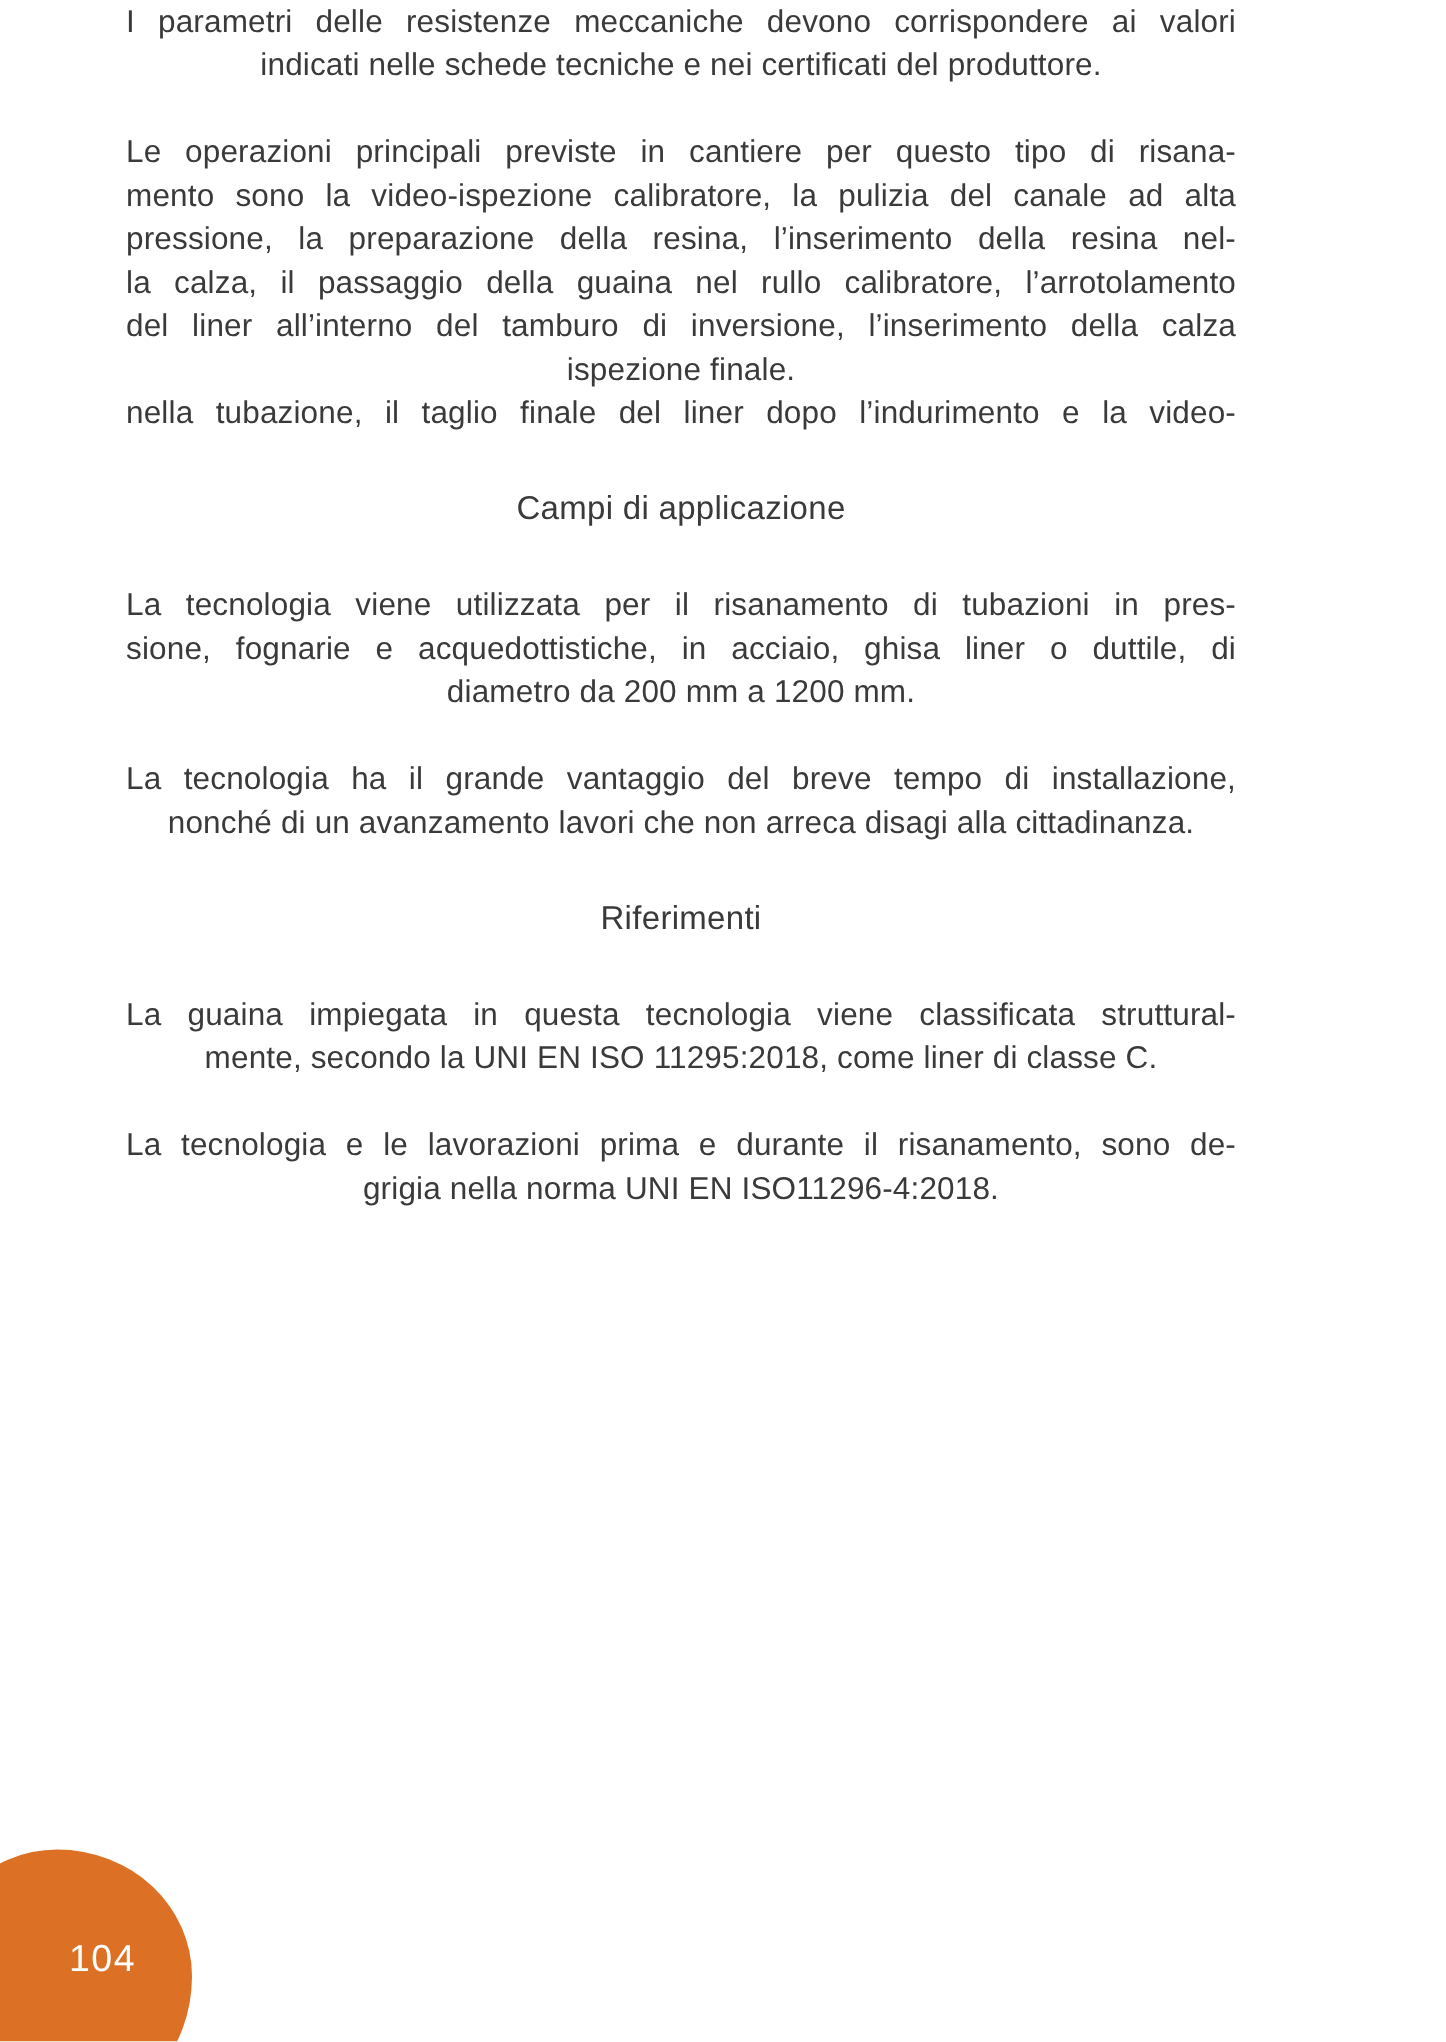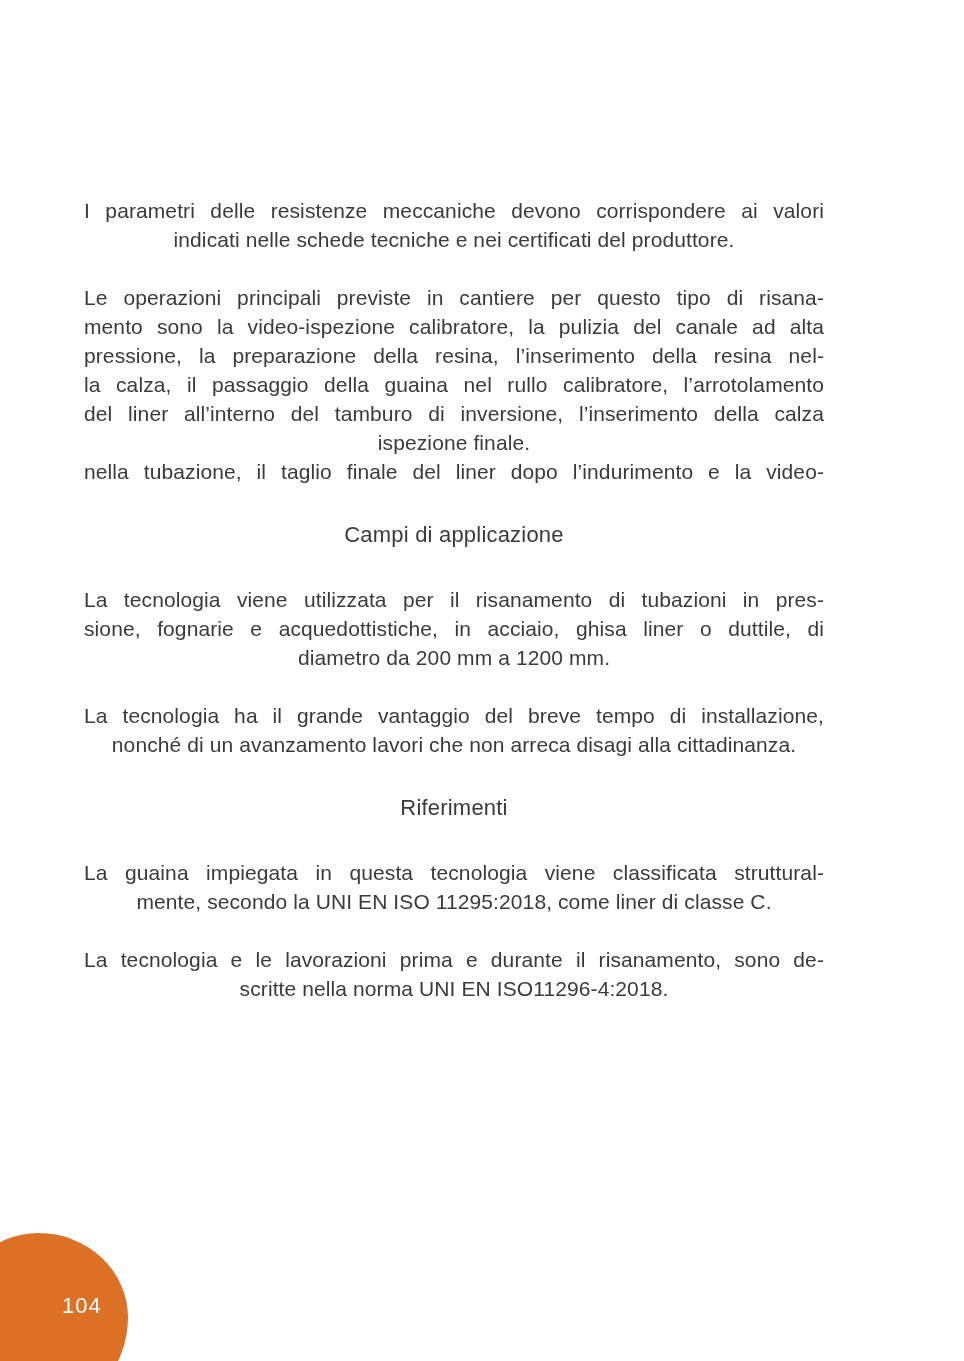--- a/index.html
+++ b/index.html
@@ -14,21 +14,20 @@
     background: #ffffff;
     overflow: hidden;
     font-family: "Liberation Sans", "DejaVu Sans", sans-serif;
     color: #3a3a3a;
   }
   .content {
     position: absolute;
     left: 84px;
     top: 0;
     width: 740px;
-    padding-top: 196px;
     box-sizing: content-box;
   }
   .body-p {
     margin: 0 0 29px 0;
     font-size: 21px;
     line-height: 29px;
     font-weight: 300;
     letter-spacing: 0.1px;
   }
   .ln {
@@ -54,26 +53,25 @@
     top: 1233px;
     width: 176px;
     height: 176px;
     background: #dc7024;
     border-radius: 49% 51% 47% 53% / 51% 48% 52% 49%;
   }
   .page-number {
     position: absolute;
     left: 46px;
     top: 1292px;
-    font-size: 22px;
+    font-size: 25px;
     line-height: 28px;
     font-weight: 300;
     color: #ffffff;
     letter-spacing: 1px;
-    margin-left: 16px;
   }
 </style>
 </head>
 <body>
 
 <div class="page">
   <div class="content">
 
     <div class="body-p">
       <div class="ln jl">I parametri delle resistenze meccaniche devono corrispondere ai valori</div>
@@ -105,20 +103,20 @@
 
     <h2 class="section-heading">Riferimenti</h2>
 
     <div class="body-p">
       <div class="ln jl">La guaina impiegata in questa tecnologia viene classificata struttural-</div>
       <div class="ln">mente, secondo la UNI EN ISO 11295:2018, come liner di classe C.</div>
     </div>
 
     <div class="body-p">
       <div class="ln jl">La tecnologia e le lavorazioni prima e durante il risanamento, sono de-</div>
-      <div class="ln">scritte nella norma UNI EN ISO11296-4:2018.</div>
+      <div class="ln">grigia nella norma UNI EN ISO11296-4:2018.</div>
     </div>
 
   </div>
 
   <div class="page-number-blob"></div>
   <div class="page-number">104</div>
 </div>
 
 </body></html>

